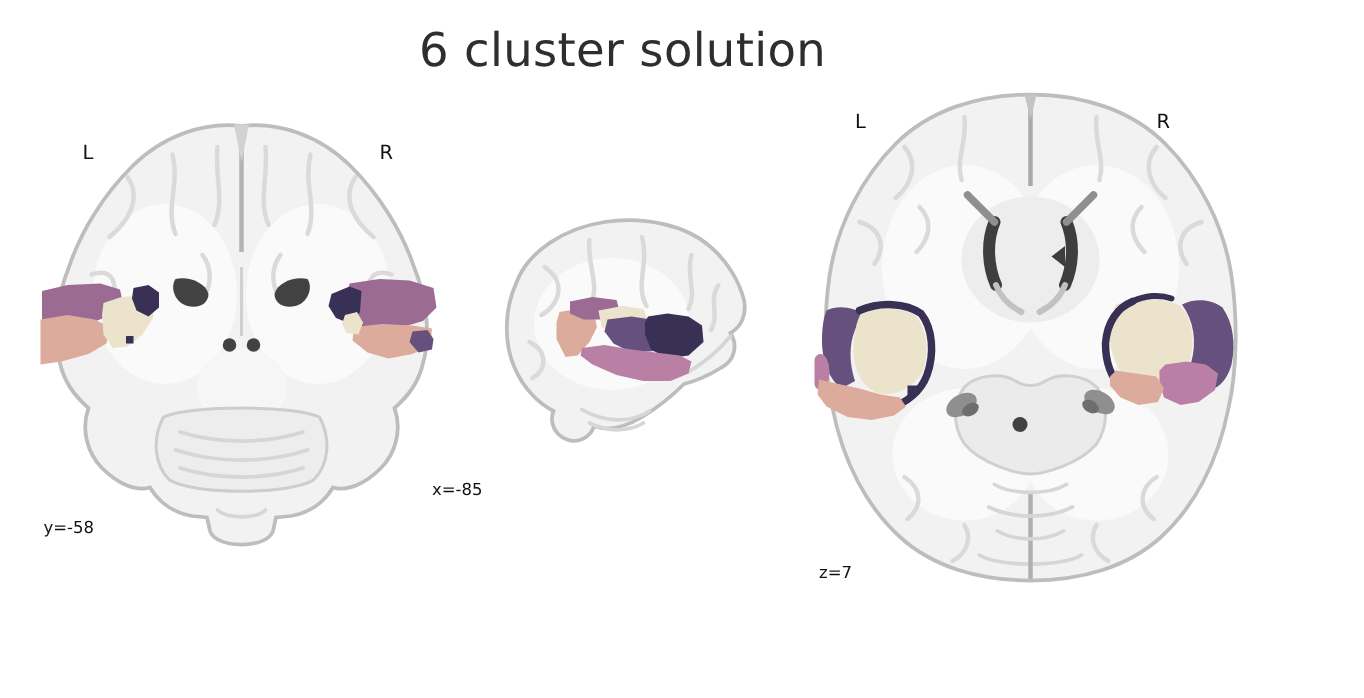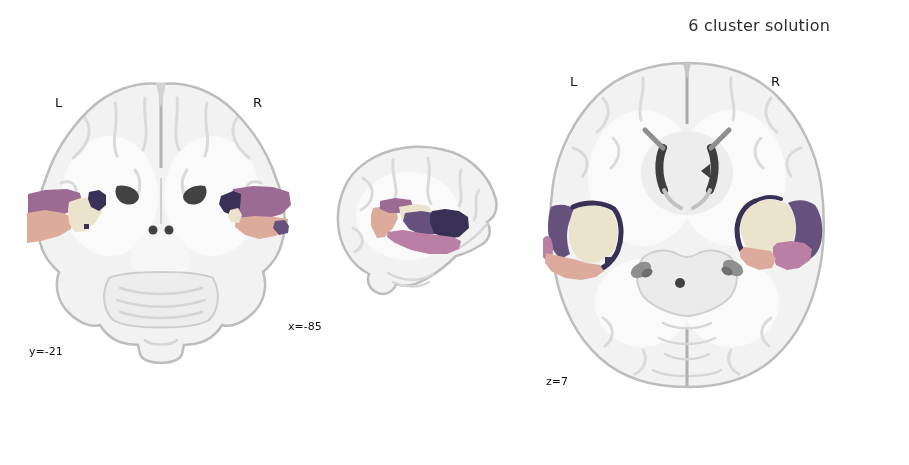--- a/index.html
+++ b/index.html
@@ -5,21 +5,21 @@
   html,body{margin:0;padding:0;background:#ffffff;}
   #figure{
     position:relative;
     width:909px;height:465px;
     background:#ffffff;
     font-family:"DejaVu Sans","Liberation Sans",sans-serif;
     overflow:hidden;
   }
   .fig-title{
     position:absolute;top:16px;left:0;width:830px;
-    text-align:right;font-size:16px;color:#2e2e2e;
+    text-align:center;font-size:31px;color:#2e2e2e;
     letter-spacing:0.2px;
   }
   .orient-label{
     position:absolute;font-size:13px;color:#111111;
   }
   .coord-label{
     position:absolute;font-size:11px;color:#111111;
   }
   svg{position:absolute;}
   .brainbase{fill:#f2f2f2;stroke:#bdbdbd;stroke-width:2.5;}
@@ -164,17 +164,17 @@
       <path d="M212,143 C220,139 230,138 238,141" fill="none" stroke-width="4" stroke-linecap="round" stroke="#383055"></path>
       <polygon points="234,185 248,183 261,185 269,191 267,202 256,210 244,212 233,207 230,197 230,189" fill="#b97fa4"></polygon>
       <polygon points="201,189 214,191 228,193 233,201 229,210 216,212 204,207 197,199 197,193" fill="#dcab9c"></polygon>
     </g>
   </svg>
 
   <div class="orient-label" style="left:55px;top:95px;">L</div>
   <div class="orient-label" style="left:253px;top:95px;">R</div>
   <div class="orient-label" style="left:570px;top:74px;">L</div>
   <div class="orient-label" style="left:771px;top:74px;">R</div>
-  <div class="coord-label" style="left:29px;top:345px;">y=-21</div>
+  <div class="coord-label" style="left:29px;top:345px;">y=-58</div>
   <div class="coord-label" style="left:288px;top:320px;">x=-85</div>
   <div class="coord-label" style="left:546px;top:375px;">z=7</div>
 
 </div>
 
 </body></html>

